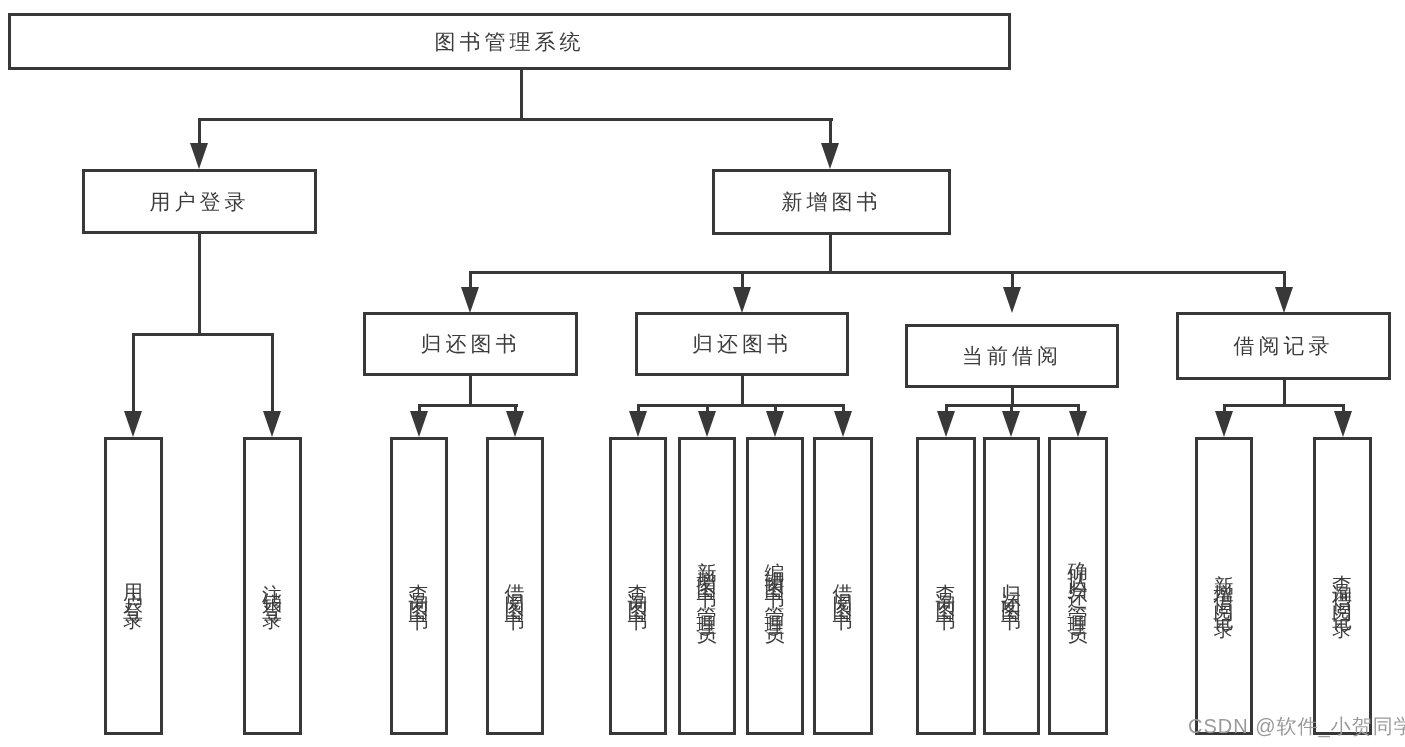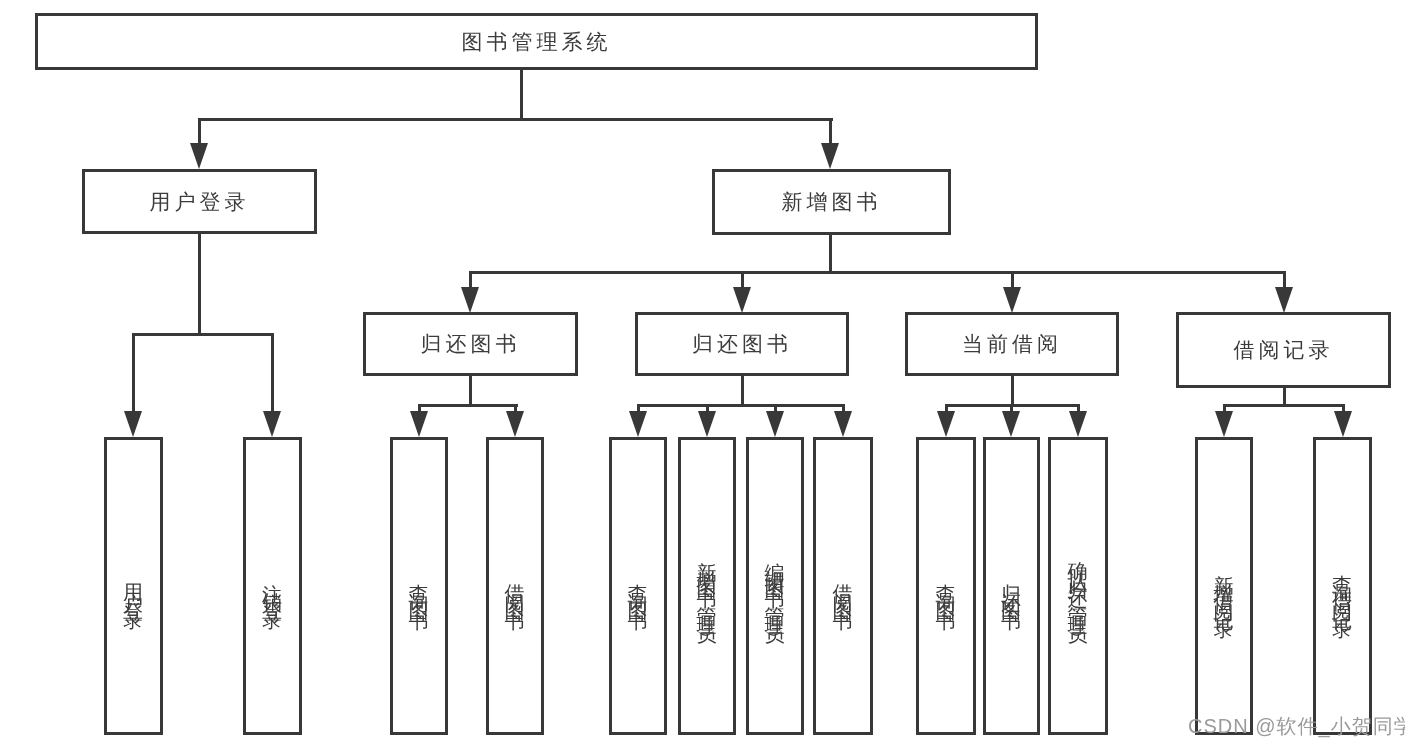--- a/index.html
+++ b/index.html
@@ -120,41 +120,41 @@
   <div class="vline" style="left:1077px;top:404px;height:14px"></div>
   <div class="arrowhead" style="left:1069px;top:411px"></div>
 
   <div class="vline" style="left:1283px;top:375px;height:31px"></div>
   <div class="hline" style="left:1223px;top:404px;width:122px"></div>
   <div class="vline" style="left:1223px;top:404px;height:14px"></div>
   <div class="arrowhead" style="left:1215px;top:411px"></div>
   <div class="vline" style="left:1342px;top:404px;height:14px"></div>
   <div class="arrowhead" style="left:1334px;top:411px"></div>
 
-  <div class="box" style="left:35px;top:13px;width:1003px;height:57px">
+  <div class="box" style="left:8px;top:13px;width:1003px;height:57px">
     <span>图书管理系统</span>
   </div>
 
   <div class="box" style="left:82px;top:169px;width:235px;height:65px">
     <span>用户登录</span>
   </div>
   <div class="box" style="left:712px;top:169px;width:239px;height:66px">
     <span>新增图书</span>
   </div>
 
   <div class="box" style="left:363px;top:312px;width:215px;height:64px">
     <span>归还图书</span>
   </div>
   <div class="box" style="left:635px;top:312px;width:214px;height:64px">
     <span>归还图书</span>
   </div>
-  <div class="box" style="left:905px;top:312px;width:214px;height:64px">
+  <div class="box" style="left:905px;top:324px;width:214px;height:64px">
     <span>当前借阅</span>
   </div>
-  <div class="box" style="left:1176px;top:312px;width:215px;height:76px">
+  <div class="box" style="left:1176px;top:312px;width:215px;height:68px">
     <span>借阅记录</span>
   </div>
 
   <div class="box vbox" style="left:104px;top:437px;width:59px;height:298px">
     <span class="vtext">用户登录</span>
   </div>
   <div class="box vbox" style="left:243px;top:437px;width:59px;height:298px">
     <span class="vtext">注销登录</span>
   </div>
 

